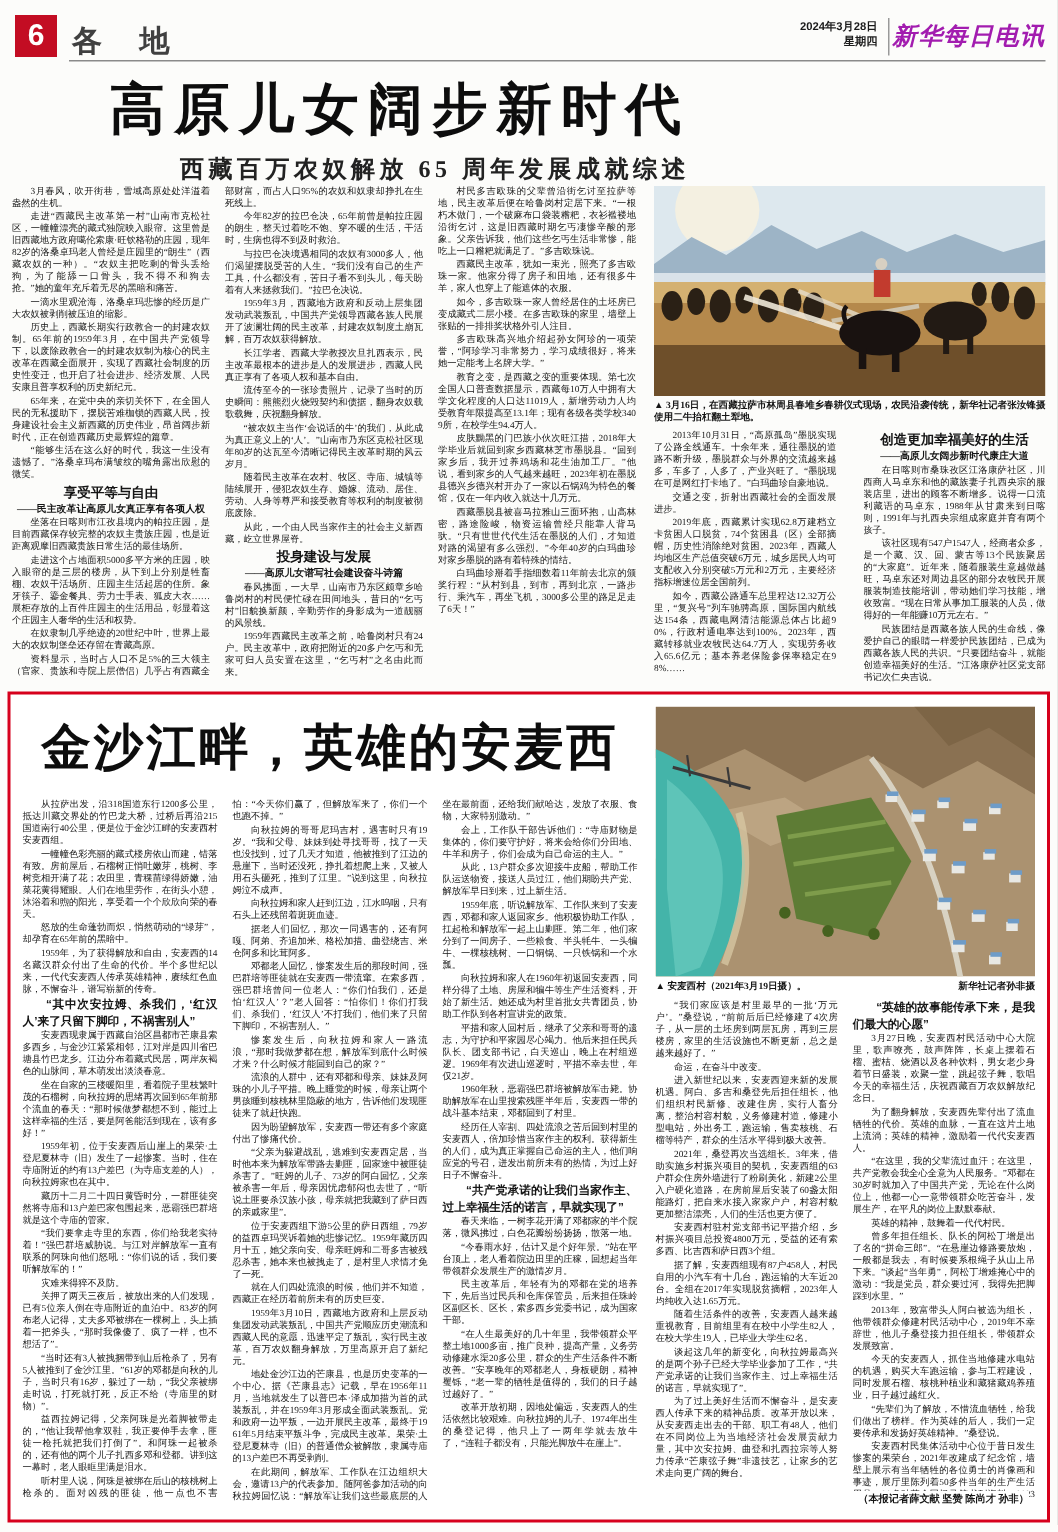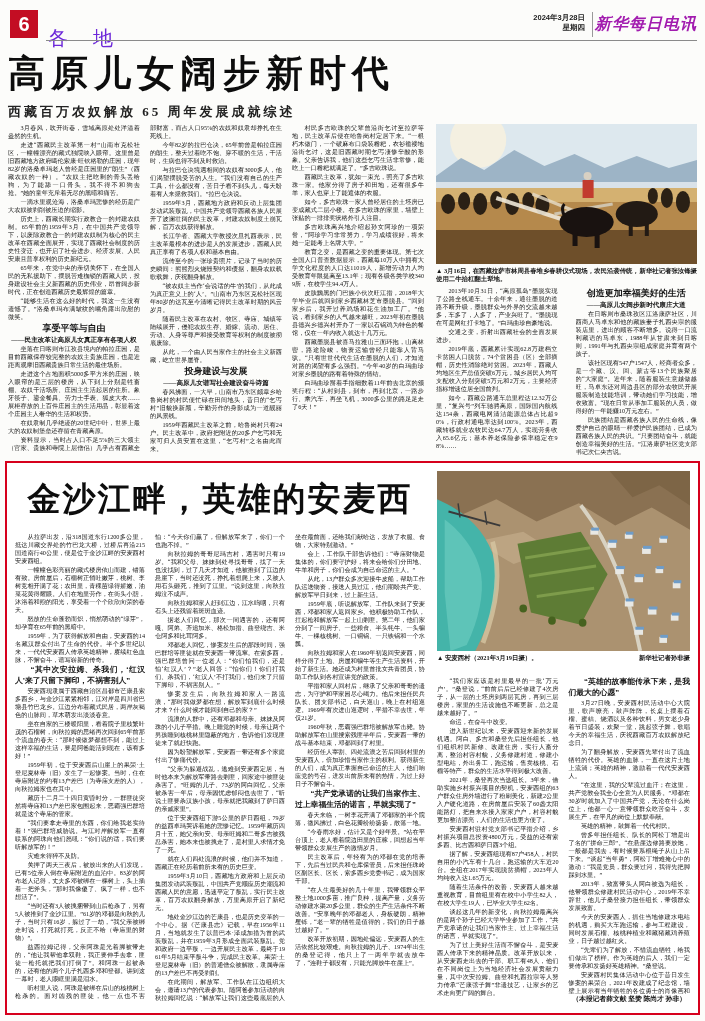--- a/index.html
+++ b/index.html
@@ -4,21 +4,21 @@
 <style>
   *{margin:0;padding:0;box-sizing:border-box}
   html,body{background:#d9d9d6}
   .page{position:relative;width:705px;height:1021px;margin:0 auto;background:#fcfcfa;
         font-family:"Liberation Serif","DejaVu Serif",serif;color:#151515;overflow:hidden}
 
   
   .hdr{position:absolute;left:10px;top:10px;right:8px;height:40px}
   .pagenum{position:absolute;left:0;top:0;width:28px;height:28px;background:#c30d23;color:#fff;
            font-family:"Liberation Sans",sans-serif;font-weight:700;font-size:20px;line-height:28px;text-align:center}
-  .section{position:absolute;left:38px;top:15px;color:#6d28d9;font-size:20px;font-weight:400;letter-spacing:10px}
+  .section{position:absolute;left:38px;top:4px;color:#404040;font-size:20px;font-weight:700;letter-spacing:10px}
   .hdr-rule{position:absolute;left:36px;right:0;top:30px;border-bottom:1.5px solid #8a8a8a}
   .dateblock{position:absolute;right:112px;top:3px;text-align:right;font-family:"Liberation Sans",sans-serif;
              font-size:7.5px;line-height:10px;color:#1a1a1a;font-weight:700}
   .hdr-div{position:absolute;right:104px;top:2px;height:25px;border-left:1px solid #999}
   .masthead{position:absolute;right:0;top:4px;color:#a21caf;font-size:16px;font-weight:700;
             font-style:italic;letter-spacing:1px;white-space:nowrap}
 
   
   .flow p{margin:0 0 1px}
   .para{font-size:6.2px;line-height:8px;text-align:justify;text-indent:2em;word-break:break-all}
@@ -27,40 +27,40 @@
   .sdek{text-align:center;font-weight:700;font-size:6.6px;line-height:9px;margin:0 0 5px;text-indent:0}
   .qhead{font-weight:700;font-size:7.8px;line-height:10.5px;margin:6px 0 4px;text-indent:2em;
          font-family:"Liberation Sans",sans-serif;word-break:break-all;text-align:justify}
   .cont{text-align:right;font-weight:700;font-size:6.2px;line-height:8px;text-indent:0}
 
   .caption{font-size:6.4px;line-height:8.2px;font-weight:700;margin-top:3px;word-break:break-all}
   .caption .credit{float:right;font-weight:700}
 
   
   .a1{position:absolute;left:8px;top:52px;width:689px;height:404px}
-  .a1-head{width:452px;text-align:left}
+  .a1-head{width:452px;text-align:right}
   .a1-title{font-size:37px;font-weight:700;letter-spacing:6px;line-height:44px;color:#0d0d0d}
-  .a1-sub{font-size:13px;font-weight:700;letter-spacing:3px;margin-top:7px;color:#222}
+  .a1-sub{font-size:16px;font-weight:700;letter-spacing:3px;margin-top:7px;color:#222}
   .a1-body{position:absolute;left:0;right:0;top:72px;bottom:0;display:flex;gap:12px}
   .a1-left{width:416px;height:332px;column-count:3;column-gap:10px;column-fill:auto;overflow:hidden}
   .a1-right{flex:1;display:flex;flex-direction:column;overflow:hidden}
   .photo{display:block;width:100%}
   .a1-rcols{display:flex;gap:18px;margin-top:4px;flex:1;overflow:hidden}
   .a1-rc{width:50%;overflow:hidden}
 
   
   .a2{position:absolute;left:5px;top:461px;width:695px;height:554px;border:2px solid #d6001c;background:#fff}
   .a2-inner{position:relative;width:100%;height:100%;padding:8px 8px 10px}
   .a2-flex{display:flex;gap:12px;height:100%}
   .a2-left{width:410px;display:flex;flex-direction:column}
   .a2-title{text-align:center;font-size:33px;font-weight:700;letter-spacing:2px;line-height:40px;
             margin:8px 0 14px;color:#0d0d0d}
   .a2-cols{flex:1;column-count:3;column-gap:10px;column-fill:auto;overflow:hidden}
   .a2-right{flex:1;display:flex;flex-direction:column;overflow:hidden}
-  .a2-rcols{margin-top:15px;flex:1;column-count:2;column-gap:10px;column-fill:auto;overflow:hidden}
+  .a2-rcols{margin-top:5px;flex:1;column-count:2;column-gap:10px;column-fill:auto;overflow:hidden}
   .byline{position:absolute;right:12px;bottom:9px;font-weight:700;font-size:6.8px;background:#fff;padding-left:8px}
 </style>
 </head>
 <body>
 
 <div class="page">
 
   <div class="hdr">
     <div class="pagenum">6</div>
     <div class="section">各 地</div>

